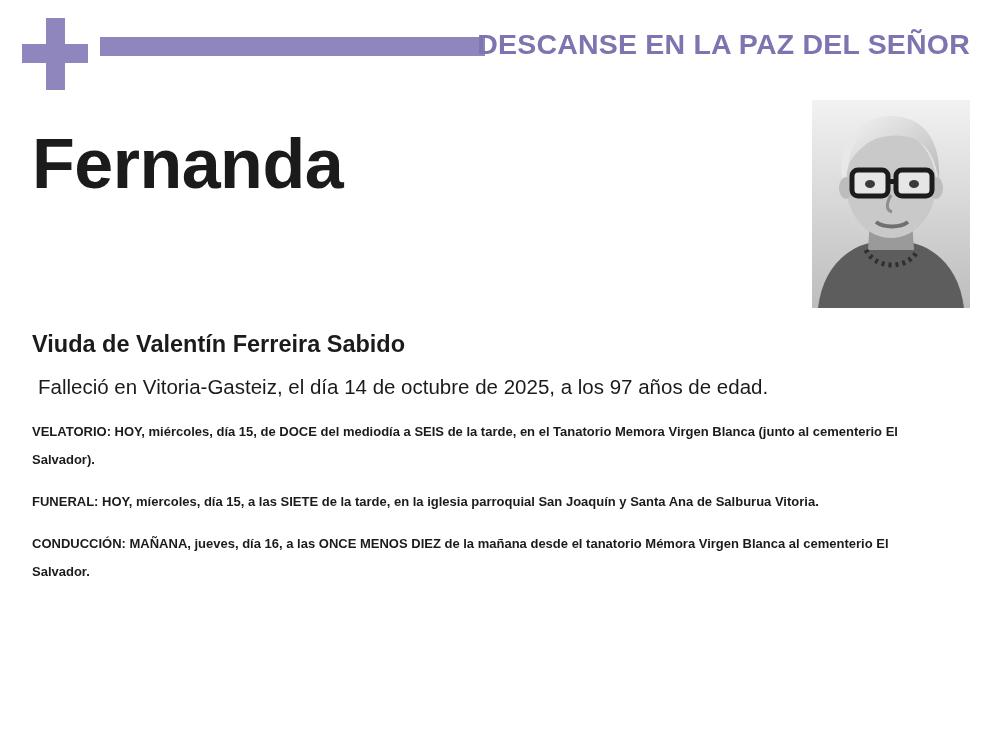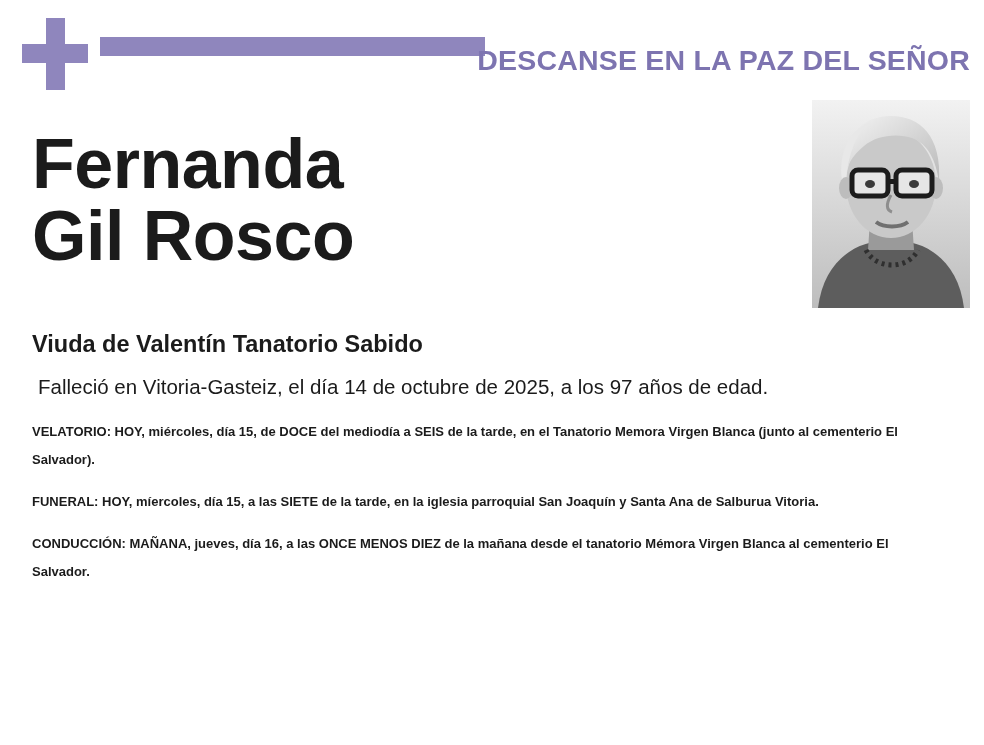--- a/index.html
+++ b/index.html
@@ -55,21 +55,21 @@
     position: absolute;
     left: 100px;
     top: 37px;
     width: 385px;
     height: 19px;
     background: #8f86bd;
   }
   .header-title {
     position: absolute;
     right: 14px;
-    top: 44px;
+    top: 28px;
     font-size: 28.5px;
     font-weight: bold;
     letter-spacing: 0.2px;
     color: #7d74b0;
     white-space: nowrap;
     font-family: "Liberation Sans", sans-serif;
   }
 
   
   .portrait {
@@ -185,24 +185,23 @@
 
       <path d="M79 95 C74 104 74 110 80 112" stroke="#8e8e8e" stroke-width="3" fill="none"></path>
       <path d="M64 122 C72 128 88 128 96 122" stroke="#707070" stroke-width="4" fill="none"></path>
 
       <path d="M54 150 C64 170 96 170 106 150" stroke="#2f2f2f" stroke-width="5" fill="none" stroke-dasharray="3 4"></path>
     </svg>
   </div>
 
   <div class="name-block">
     <div class="name-line">Fernanda</div>
-    <div class="name-line">Gil Rosco</div>
   </div>
 
   <div class="body-block">
-    <p class="spouse">Viuda de Valentín Tanatorio Sabido</p>
+    <p class="spouse">Viuda de Valentín Ferreira Sabido</p>
     <p class="death">Falleció en Vitoria-Gasteiz, el día 14 de octubre de 2025, a los 97 años de edad.</p>
     <p class="notice">VELATORIO: HOY, miércoles, día 15, de DOCE del mediodía a SEIS de la tarde, en el Tanatorio Memora Virgen Blanca (junto al cementerio El Salvador).</p>
     <p class="notice">FUNERAL: HOY, míercoles, día 15, a las SIETE de la tarde, en la iglesia parroquial San Joaquín y Santa Ana de Salburua Vitoria.</p>
     <p class="notice">CONDUCCIÓN: MAÑANA, jueves, día 16, a las ONCE MENOS DIEZ de la mañana desde el tanatorio Mémora Virgen Blanca al cementerio El Salvador.</p>
   </div>
 
 </div>
 
 </body></html>

